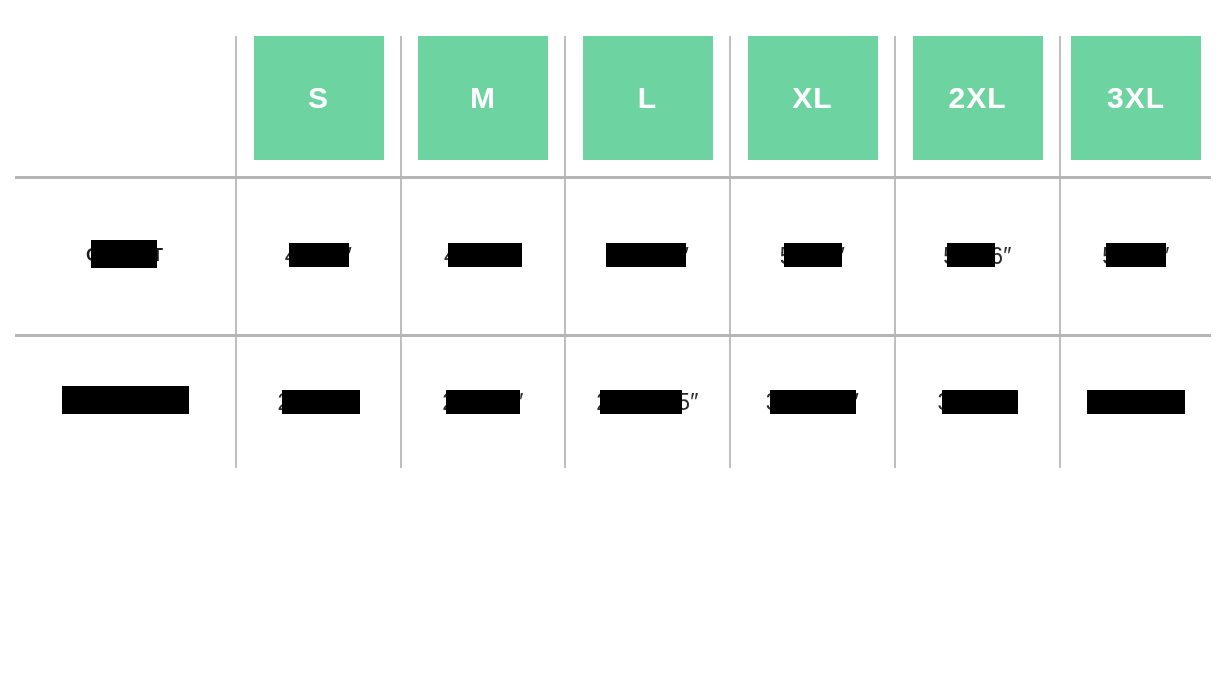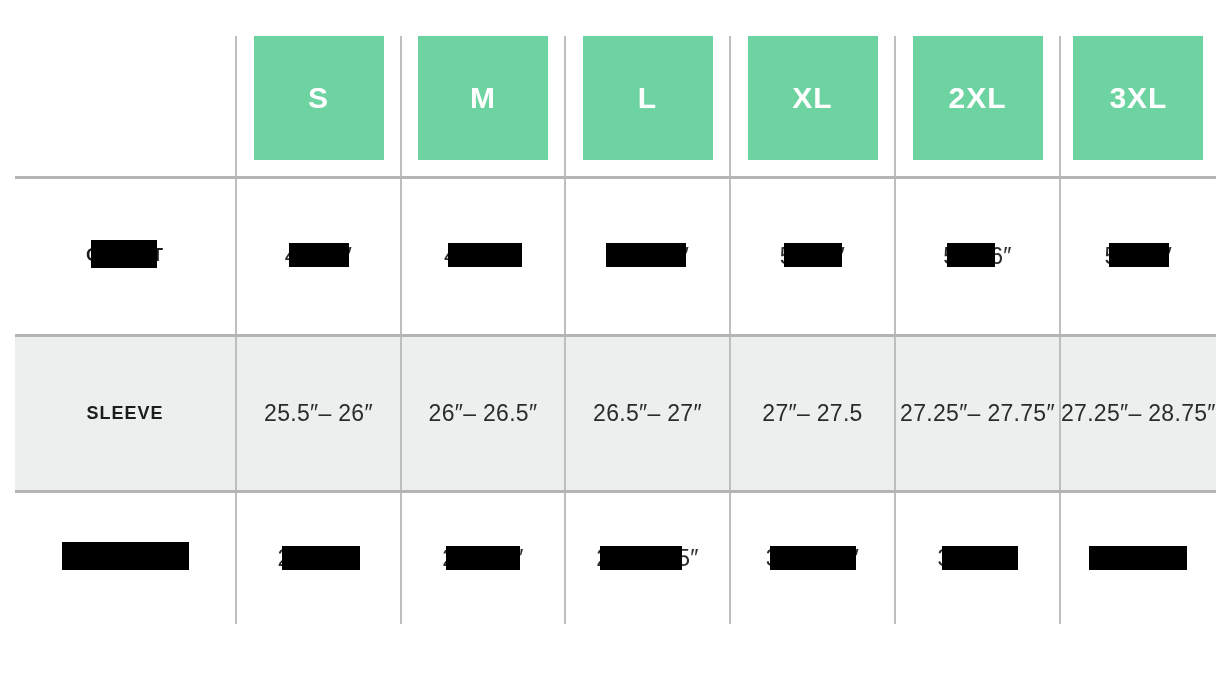--- a/index.html
+++ b/index.html
@@ -87,29 +87,20 @@
     <tbody>
         <tr class="r0">
           <td class="label-cell"><span>C</span><span class="bar bar-label ov-l ov-r" style="width: 66px;"></span><span>T</span></td>
           <td class="value-cell size-col"><span>4</span><span class="bar bar-value ov-l ov-r" style="width: 60px;"></span><span>″</span></td>
           <td class="value-cell size-col"><span>4</span><span class="bar bar-value ov-l" style="width: 74px;"></span></td>
           <td class="value-cell size-col"><span class="bar bar-value ov-r" style="width: 80px;"></span><span>″</span></td>
           <td class="value-cell size-col"><span>5</span><span class="bar bar-value ov-l ov-r" style="width: 58px;"></span><span>″</span></td>
           <td class="value-cell size-col"><span>5</span><span class="bar bar-value ov-l ov-r" style="width: 48px;"></span><span>6″</span></td>
           <td class="value-cell size-col"><span>5</span><span class="bar bar-value ov-l ov-r" style="width: 60px;"></span><span>″</span></td>
         </tr>
-        <tr class="r1 hl">
-          <td class="label-cell"><span>SLEEVE</span></td>
-          <td class="value-cell size-col"><span>25.5″– 26″</span></td>
-          <td class="value-cell size-col"><span>26″– 26.5″</span></td>
-          <td class="value-cell size-col"><span>26.5″– 27″</span></td>
-          <td class="value-cell size-col"><span>27″– 27.5</span></td>
-          <td class="value-cell size-col"><span>27.25″– 27.75″</span></td>
-          <td class="value-cell size-col"><span>27.25″– 28.75″</span></td>
-        </tr>
         <tr class="r2">
           <td class="label-cell"><span class="bar bar-label" style="width: 127px;"></span></td>
           <td class="value-cell size-col"><span>2</span><span class="bar bar-value ov-l" style="width: 78px;"></span></td>
           <td class="value-cell size-col"><span>2</span><span class="bar bar-value ov-l ov-r" style="width: 74px;"></span><span>″</span></td>
           <td class="value-cell size-col"><span>2</span><span class="bar bar-value ov-l ov-r" style="width: 82px;"></span><span>5″</span></td>
           <td class="value-cell size-col"><span>3</span><span class="bar bar-value ov-l ov-r" style="width: 86px;"></span><span>″</span></td>
           <td class="value-cell size-col"><span>3</span><span class="bar bar-value ov-l" style="width: 76px;"></span></td>
           <td class="value-cell size-col"><span class="bar bar-value" style="width: 98px;"></span></td>
         </tr>
       </tbody>

